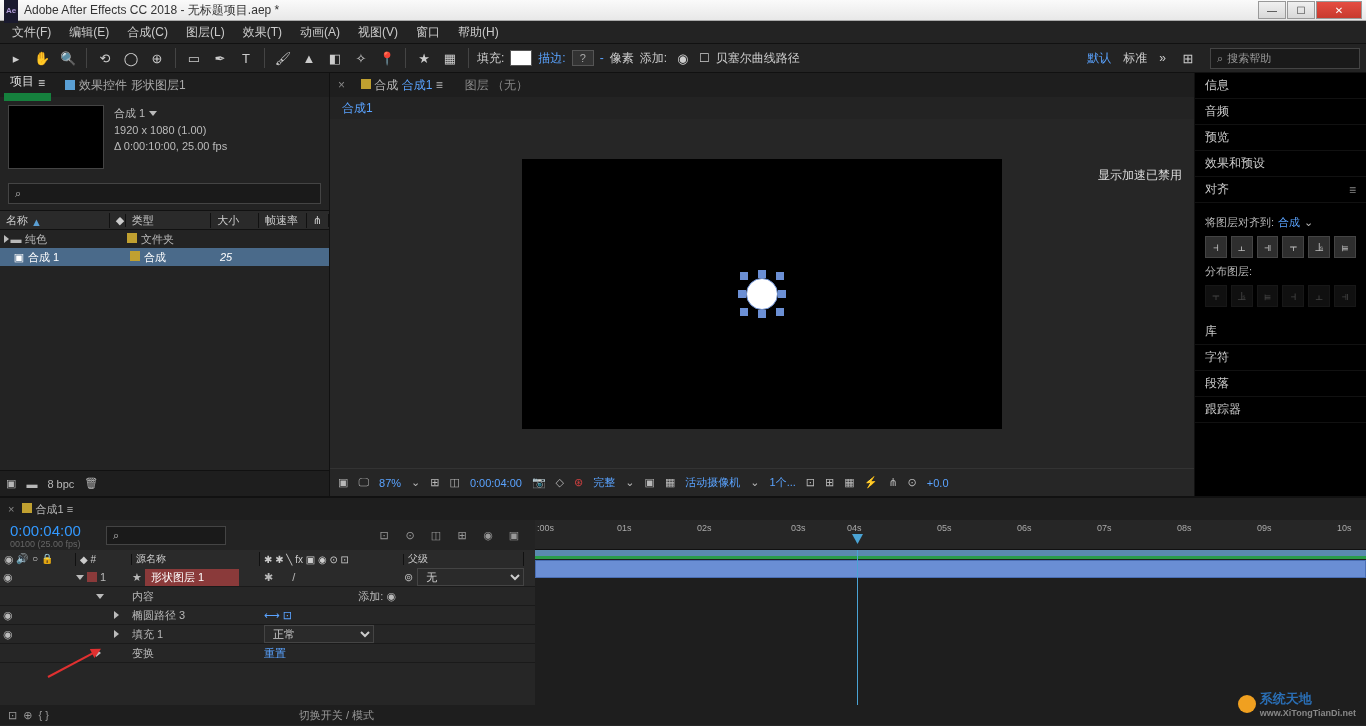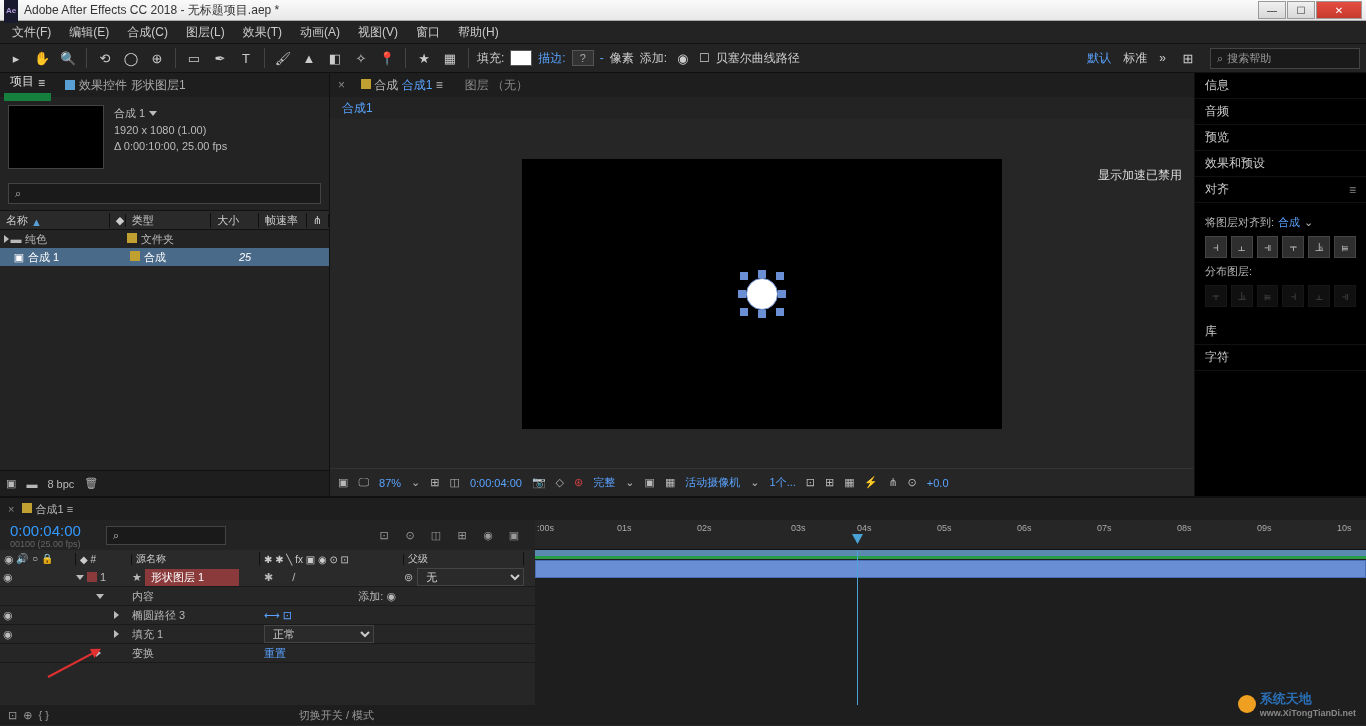--- a/index.html
+++ b/index.html
@@ -37,21 +37,21 @@
 .proj-headers .ph.type { width: 90px; }
 .proj-headers .ph.size { width: 50px; }
 .proj-headers .ph.fps { width: 50px; }
 .proj-rows { flex: 1; }
 .proj-row { display: flex; height: 18px; align-items: center; font-size: 11px; padding: 0 4px; }
 .proj-row.sel { background: #4a6a8a; color: #fff; }
 .proj-row .icon { width: 14px; text-align: center; }
 .proj-row .name { width: 104px; padding-left: 2px; }
 .proj-row .type-icon { width: 14px; }
 .proj-row .type { width: 76px; }
-.proj-row .fps { width: 60px; text-align: center; padding-right: 10px; font-style: italic; }
+.proj-row .fps { width: 60px; text-align: left; padding-right: 10px; font-style: italic; }
 .proj-footer { height: 26px; background: #1e1e1e; display: flex; align-items: center; padding: 0 6px; gap: 10px; border-top: 1px solid #111; }
 .comp-panel { flex: 1; background: #232323; display: flex; flex-direction: column; }
 .comp-tabs { display: flex; height: 24px; align-items: center; padding: 0 8px; gap: 10px; font-size: 12px; background: #1e1e1e; }
 .comp-tabs .tab { padding: 3px 6px; }
 .comp-crumb { height: 22px; padding: 3px 12px; color: #5aa3ff; font-size: 12px; display: flex; align-items: center; }
 .comp-viewer { flex: 1; background: #262626; position: relative; display: flex; align-items: center; justify-content: center; }
 .accel-msg { position: absolute; top: 8px; right: 12px; color: #ddd; font-size: 12px; margin-top: 40px; }
 .canvas { width: 480px; height: 270px; background: #000; }
 .ellipse { position: absolute; left: 50%; top: 50%; width: 32px; height: 32px; background: #fff; border-radius: 50%; transform: translate(-50%,-50%); border: 1px solid #6b8fd4; }
 .handle { position: absolute; width: 8px; height: 8px; background: #6b8fd4; }
@@ -340,20 +340,26 @@
         <div class="align-btn dis">⫠</div>
         <div class="align-btn dis">⫣</div>
       </div>
     </div>
     <div class="rp-header">
         <span>库</span>
       </div>
     <div class="rp-header">
         <span>字符</span>
       </div>
+    <div class="rp-header">
+        <span>段落</span>
+      </div>
+    <div class="rp-header">
+        <span>跟踪器</span>
+      </div>
   </div>
 </div>
 
 <div class="timeline-panel">
   <div class="tl-tabs">
     <span style="color:#888">×</span>
     <span><span class="sq yellow"></span> <span>合成1</span> ≡</span>
   </div>
   <div class="tl-top">
     <div style="width:535px;display:flex;align-items:center">
@@ -370,21 +376,21 @@
         <div class="ti">◉</div>
         <div class="ti">▣</div>
       </div>
     </div>
     <div class="tl-right" style="height:30px;flex:1">
       <div class="ruler" style="height:30px">
         <span class="tick" style="left:2px">:00s</span>
         <span class="tick" style="left:82px">01s</span>
         <span class="tick" style="left:162px">02s</span>
         <span class="tick" style="left:256px">03s</span>
-        <span class="tick" style="left:322px">04s</span>
+        <span class="tick" style="left:312px">04s</span>
         <span class="tick" style="left:402px">05s</span>
         <span class="tick" style="left:482px">06s</span>
         <span class="tick" style="left:562px">07s</span>
         <span class="tick" style="left:642px">08s</span>
         <span class="tick" style="left:722px">09s</span>
         <span class="tick" style="left:802px">10s</span>
       </div>
     </div>
   </div>
   <div class="tl-ruler-wrap" style="position:relative">

